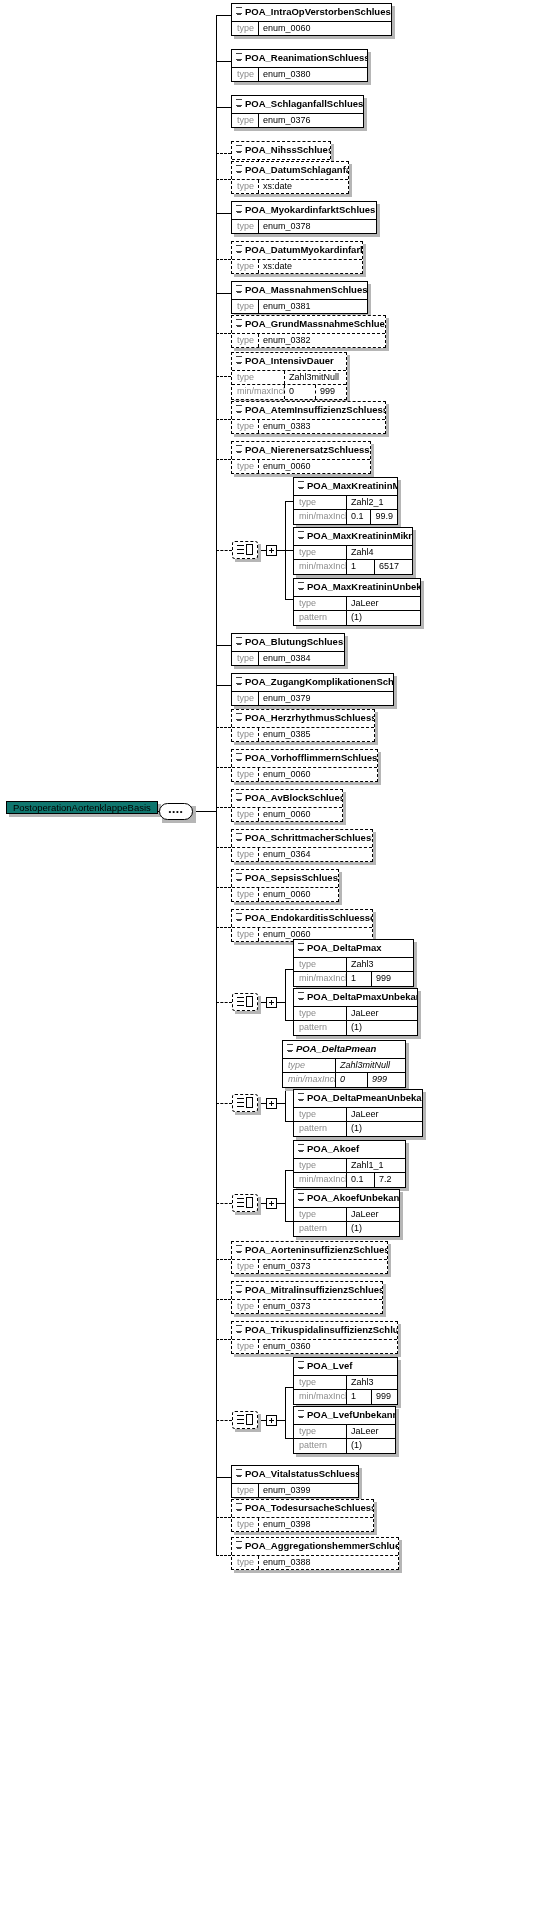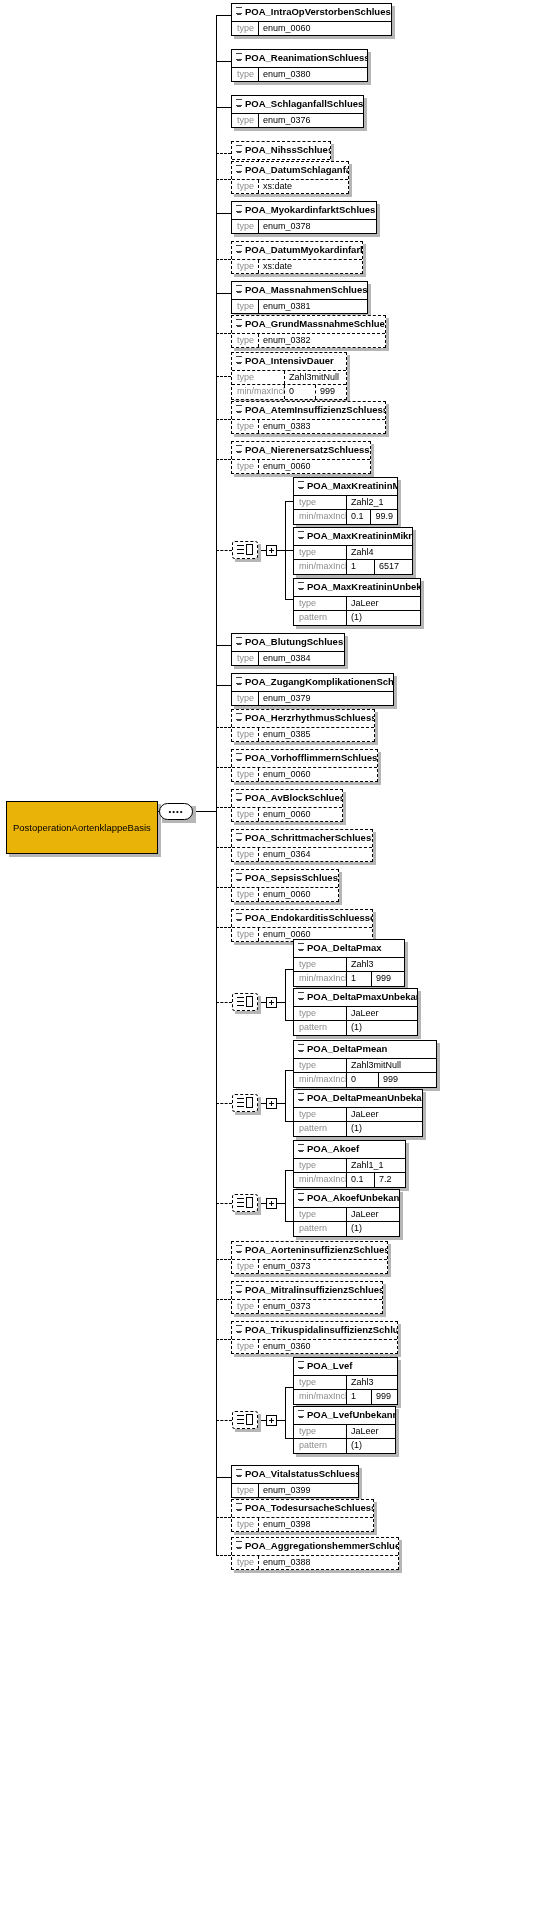--- a/index.html
+++ b/index.html
@@ -103,22 +103,22 @@
     font-size: 9.5px;
   }
   .rootnode .shadow {
     position: absolute;
     left: 3px; top: 3px; right: -3px; bottom: -3px;
     background: #b6b6b6; z-index: 0;
   }
   .rootnode .body {
     position: relative; z-index: 1;
     border: 1px solid #000;
-    background: #eab308;
-    padding: 20px 6px;
+    background: #0f766e;
+    padding: 0 6px;
     white-space: nowrap;
     color: #000;
   }
 
   
   .conn {
     position: absolute;
     z-index: 3;
   }
   .conn .cshadow {
@@ -519,21 +519,21 @@
           <b></b>
         </div>
     </div>
   </div>
   <div class="hline" style="left:258px; top:1002px; width:8px;"></div>
   <div class="sqmark" style="left:266px; top:997px;"></div>
   <div class="hline" style="left:277px; top:1002px; width:8px;"></div>
   <div class="vline" style="left:285px; top:969px; height:51px;"></div>
 
   <div class="hline" style="left:285px; top:969px; width:8px;"></div>
-  <div class="node wide" style="left:293px; top:939px; width:112px;">
+  <div class="node wide" style="left:293px; top:939px; width:121px;">
     <div class="shadow"></div>
     <div class="body">
       <div class="nodetitle">POA_DeltaPmax</div>
       <div class="proprow">
         <div class="propkey">type</div>
         <div class="propval">Zahl3</div>
       </div>
       <div class="proprow">
         <div class="propkey">min/maxIncl</div>
         <div class="propval2" style="width:25px;">1</div>
@@ -569,21 +569,21 @@
           <b></b>
         </div>
     </div>
   </div>
   <div class="hline" style="left:258px; top:1103px; width:8px;"></div>
   <div class="sqmark" style="left:266px; top:1098px;"></div>
   <div class="hline" style="left:277px; top:1103px; width:8px;"></div>
   <div class="vline" style="left:285px; top:1070px; height:51px;"></div>
 
   <div class="hline" style="left:285px; top:1070px; width:8px;"></div>
-  <div class="node wide" style="left:293px; top:1040px; width:144px;">
+  <div class="node wide" style="left:282px; top:1040px; width:124px;font-style:italic;">
     <div class="shadow"></div>
     <div class="body">
       <div class="nodetitle">POA_DeltaPmean</div>
       <div class="proprow">
         <div class="propkey">type</div>
         <div class="propval">Zahl3mitNull</div>
       </div>
       <div class="proprow">
         <div class="propkey">min/maxIncl</div>
         <div class="propval2" style="width:32px;">0</div>

